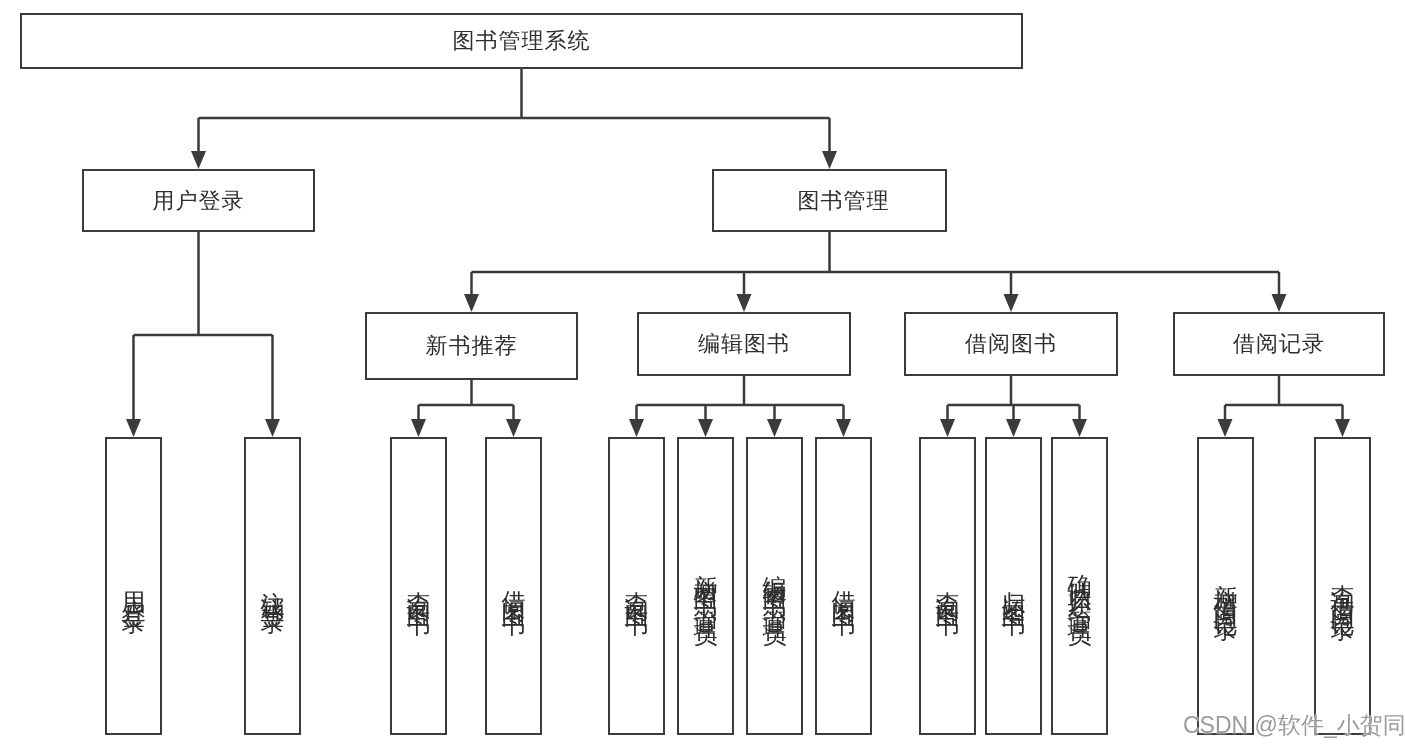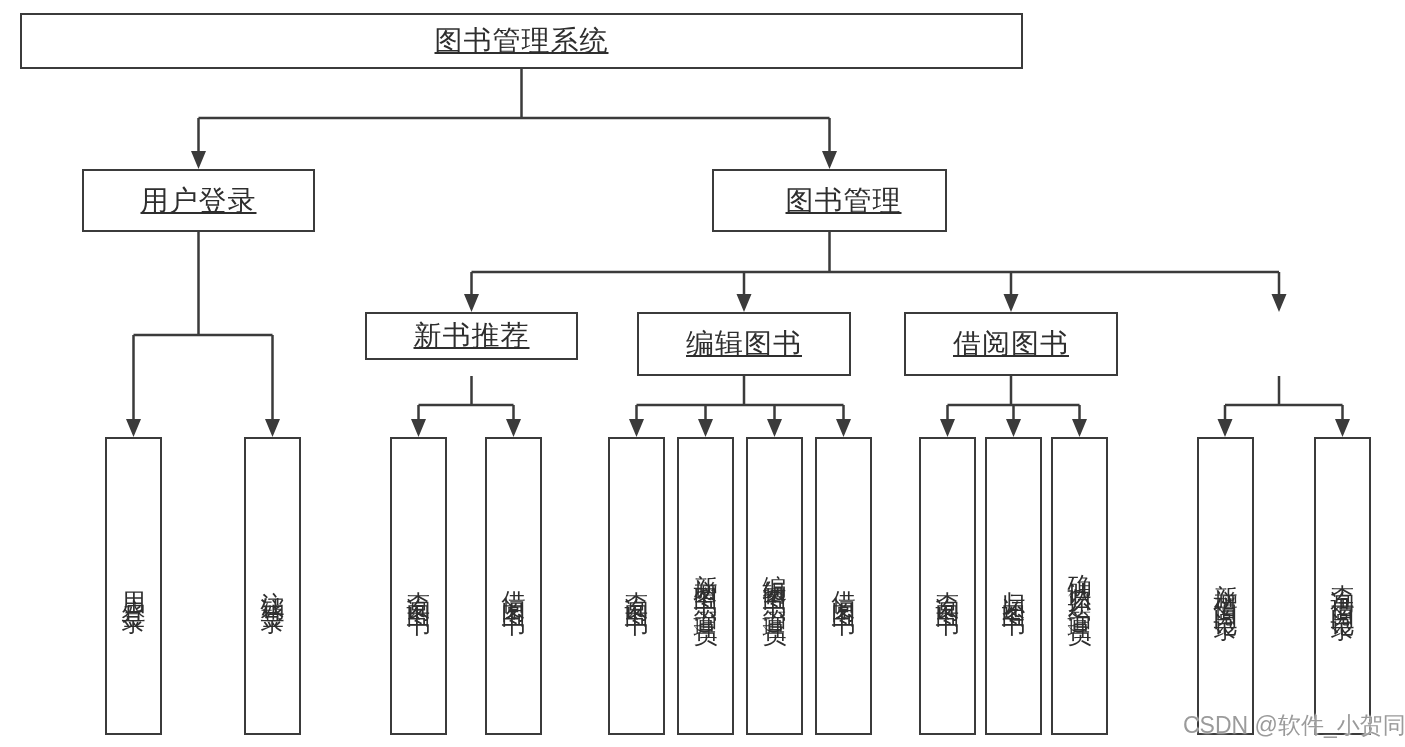--- a/index.html
+++ b/index.html
@@ -26,24 +26,23 @@
     position: absolute;
     box-sizing: border-box;
     background: #ffffff;
     border: 2.5px solid #3b3b3b;
     display: flex;
     align-items: center;
     justify-content: center;
     color: #2e2e2e;
   }
   .node.h .lbl {
-    font-size: 28px;
+    font-size: 22px;
     letter-spacing: 1px;
     white-space: nowrap;
-    text-decoration: underline;
   }
   .node.v .lbl {
     writing-mode: vertical-rl;
     text-orientation: mixed;
     font-size: 24px;
     letter-spacing: 7px;
     line-height: 1;
   }
   #watermark {
     position: absolute;
@@ -95,28 +94,31 @@
     <span class="lbl">图书管理系统</span>
   </div>
 
   <div class="node h" style="left:82px; top:169px; width:233px; height:63px;">
     <span class="lbl">用户登录</span>
   </div>
   <div class="node h" style="left:712px; top:169px; width:235px; height:63px;padding-left:28px;">
     <span class="lbl">图书管理</span>
   </div>
 
-  <div class="node h" style="left:365px; top:312px; width:213px; height:48px;">
+  <div class="node h" style="left:365px; top:312px; width:213px; height:68px;">
     <span class="lbl">新书推荐</span>
   </div>
   <div class="node h" style="left:637px; top:312px; width:214px; height:64px;">
     <span class="lbl">编辑图书</span>
   </div>
   <div class="node h" style="left:904px; top:312px; width:214px; height:64px;">
     <span class="lbl">借阅图书</span>
+  </div>
+  <div class="node h" style="left:1173px; top:312px; width:212px; height:64px;">
+    <span class="lbl">借阅记录</span>
   </div>
 
   <div class="node v" style="left:105px; top:437px; width:57px; height:298px;">
     <span class="lbl">用户登录</span>
   </div>
   <div class="node v" style="left:244px; top:437px; width:57px; height:298px;">
     <span class="lbl">注销登录</span>
   </div>
 
   <div class="node v" style="left:390px; top:437px; width:57px; height:298px;">

